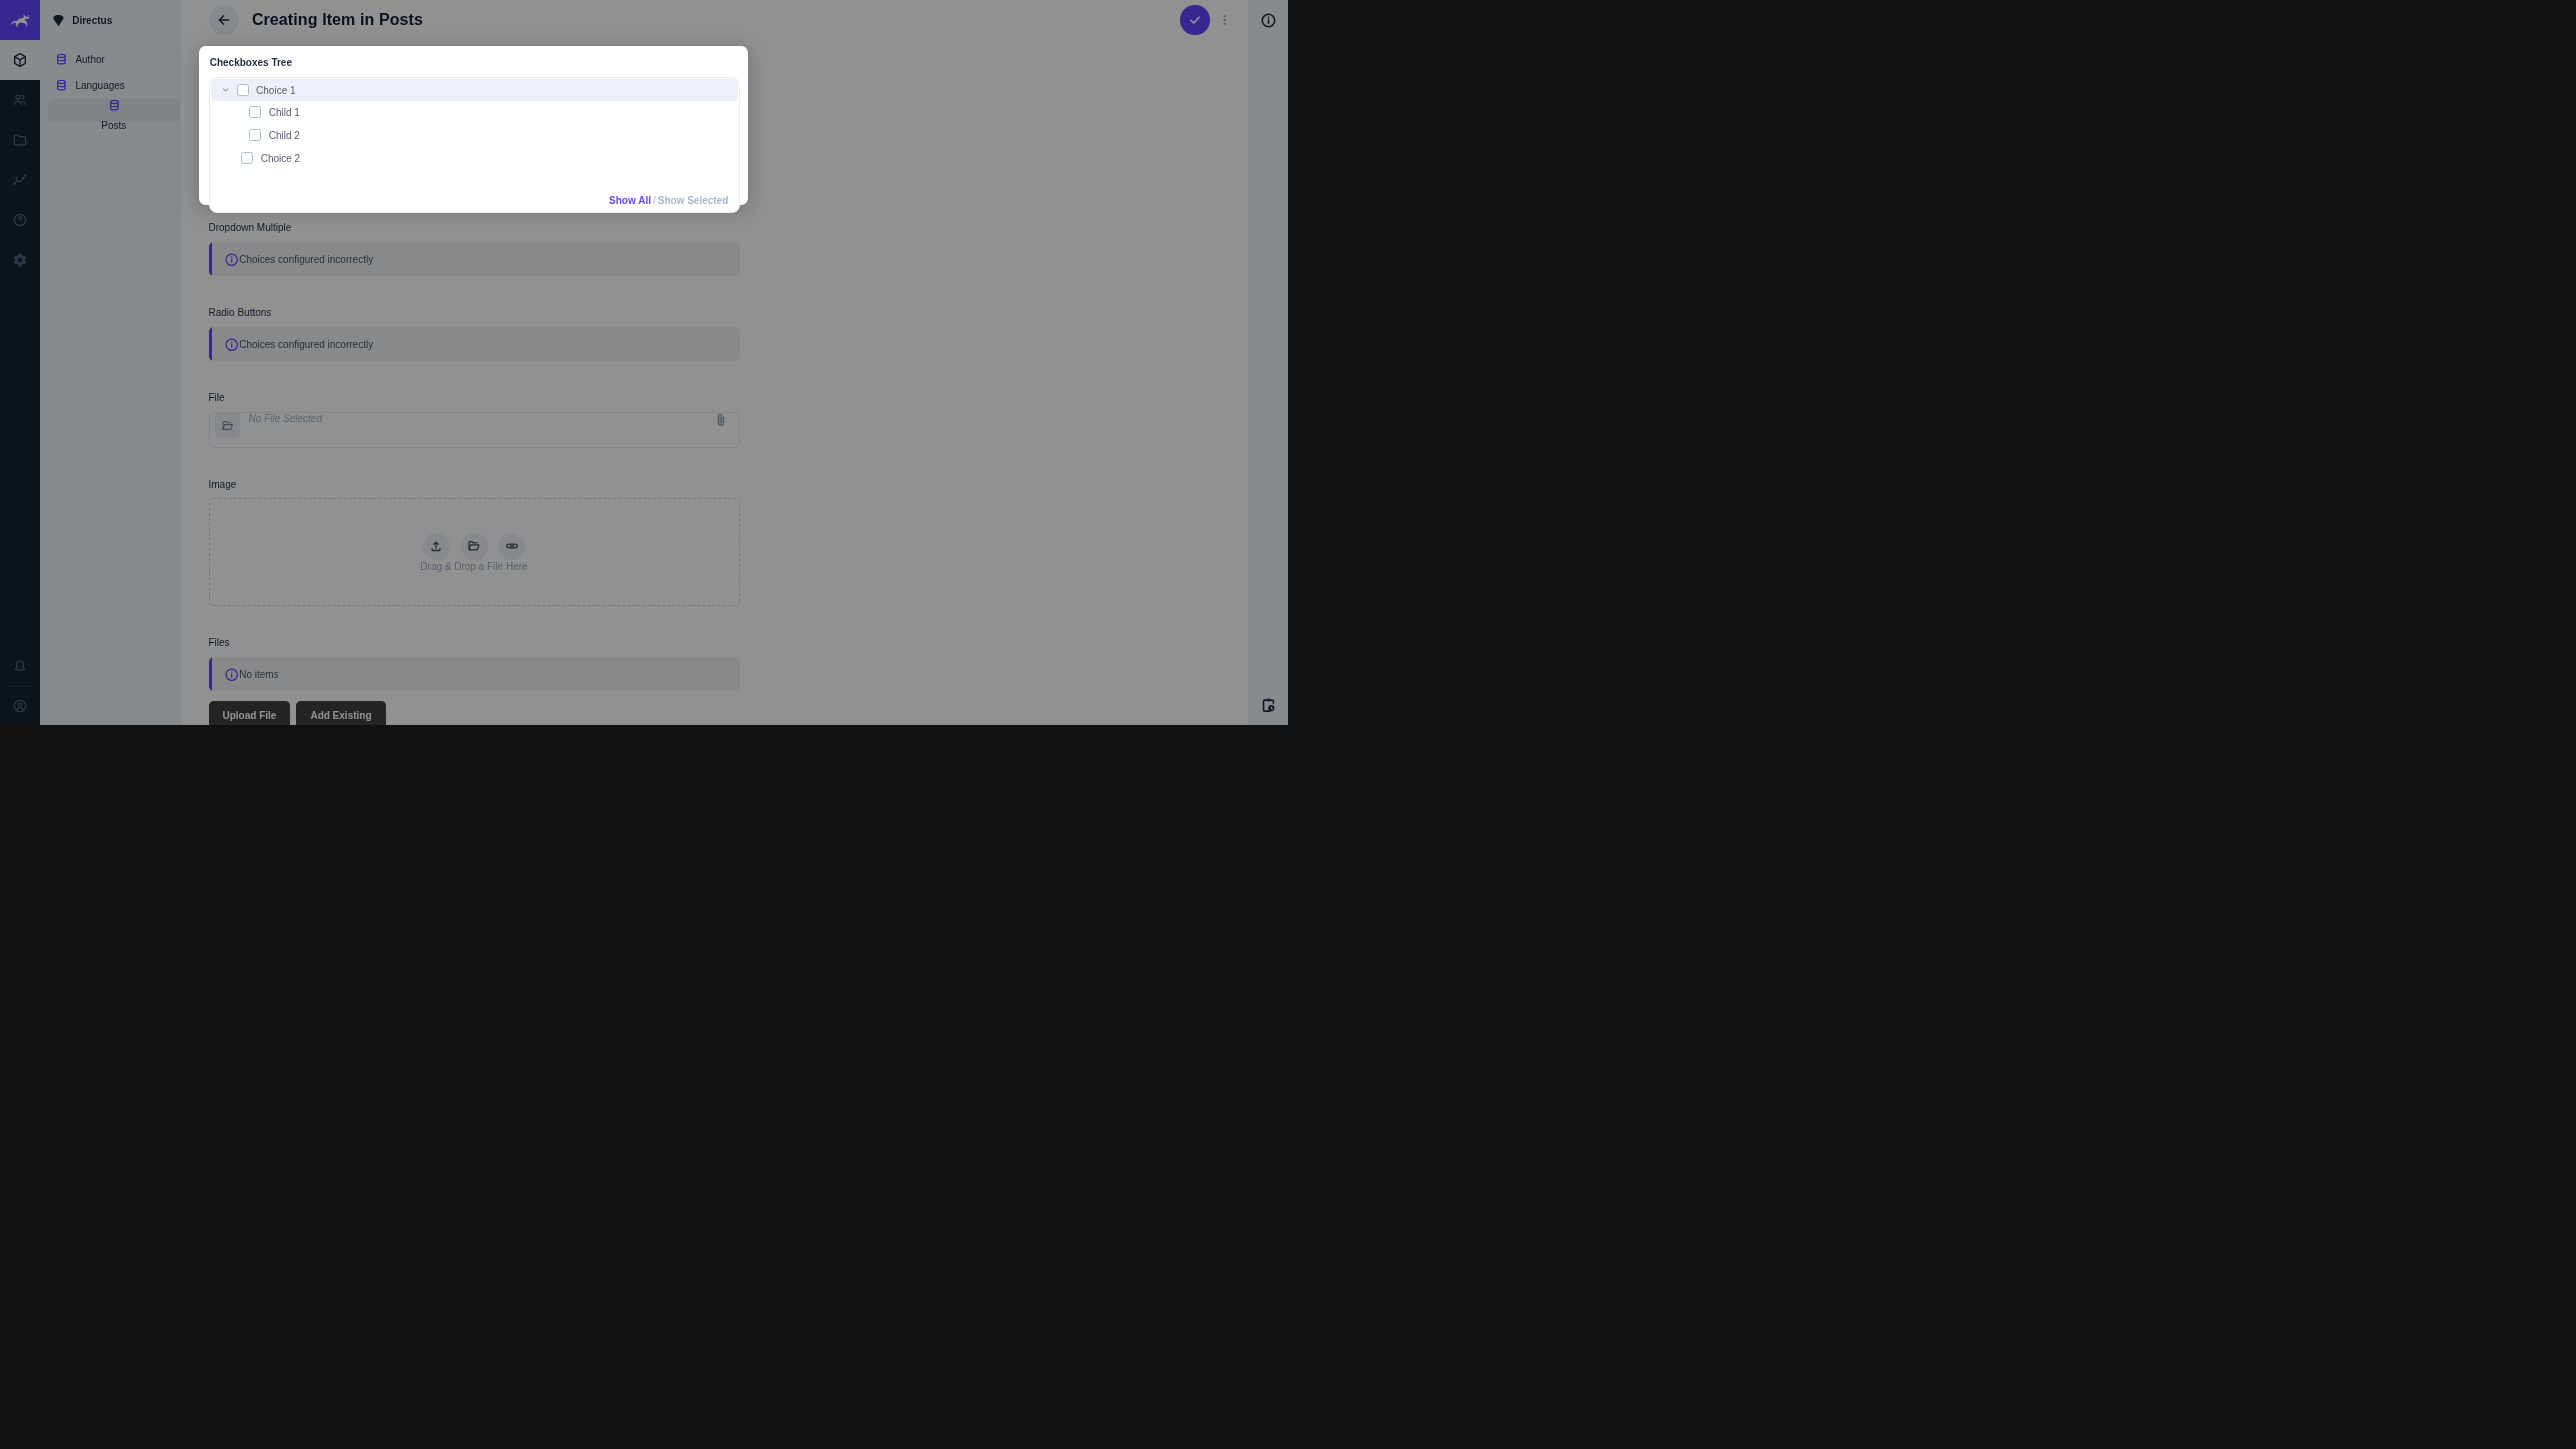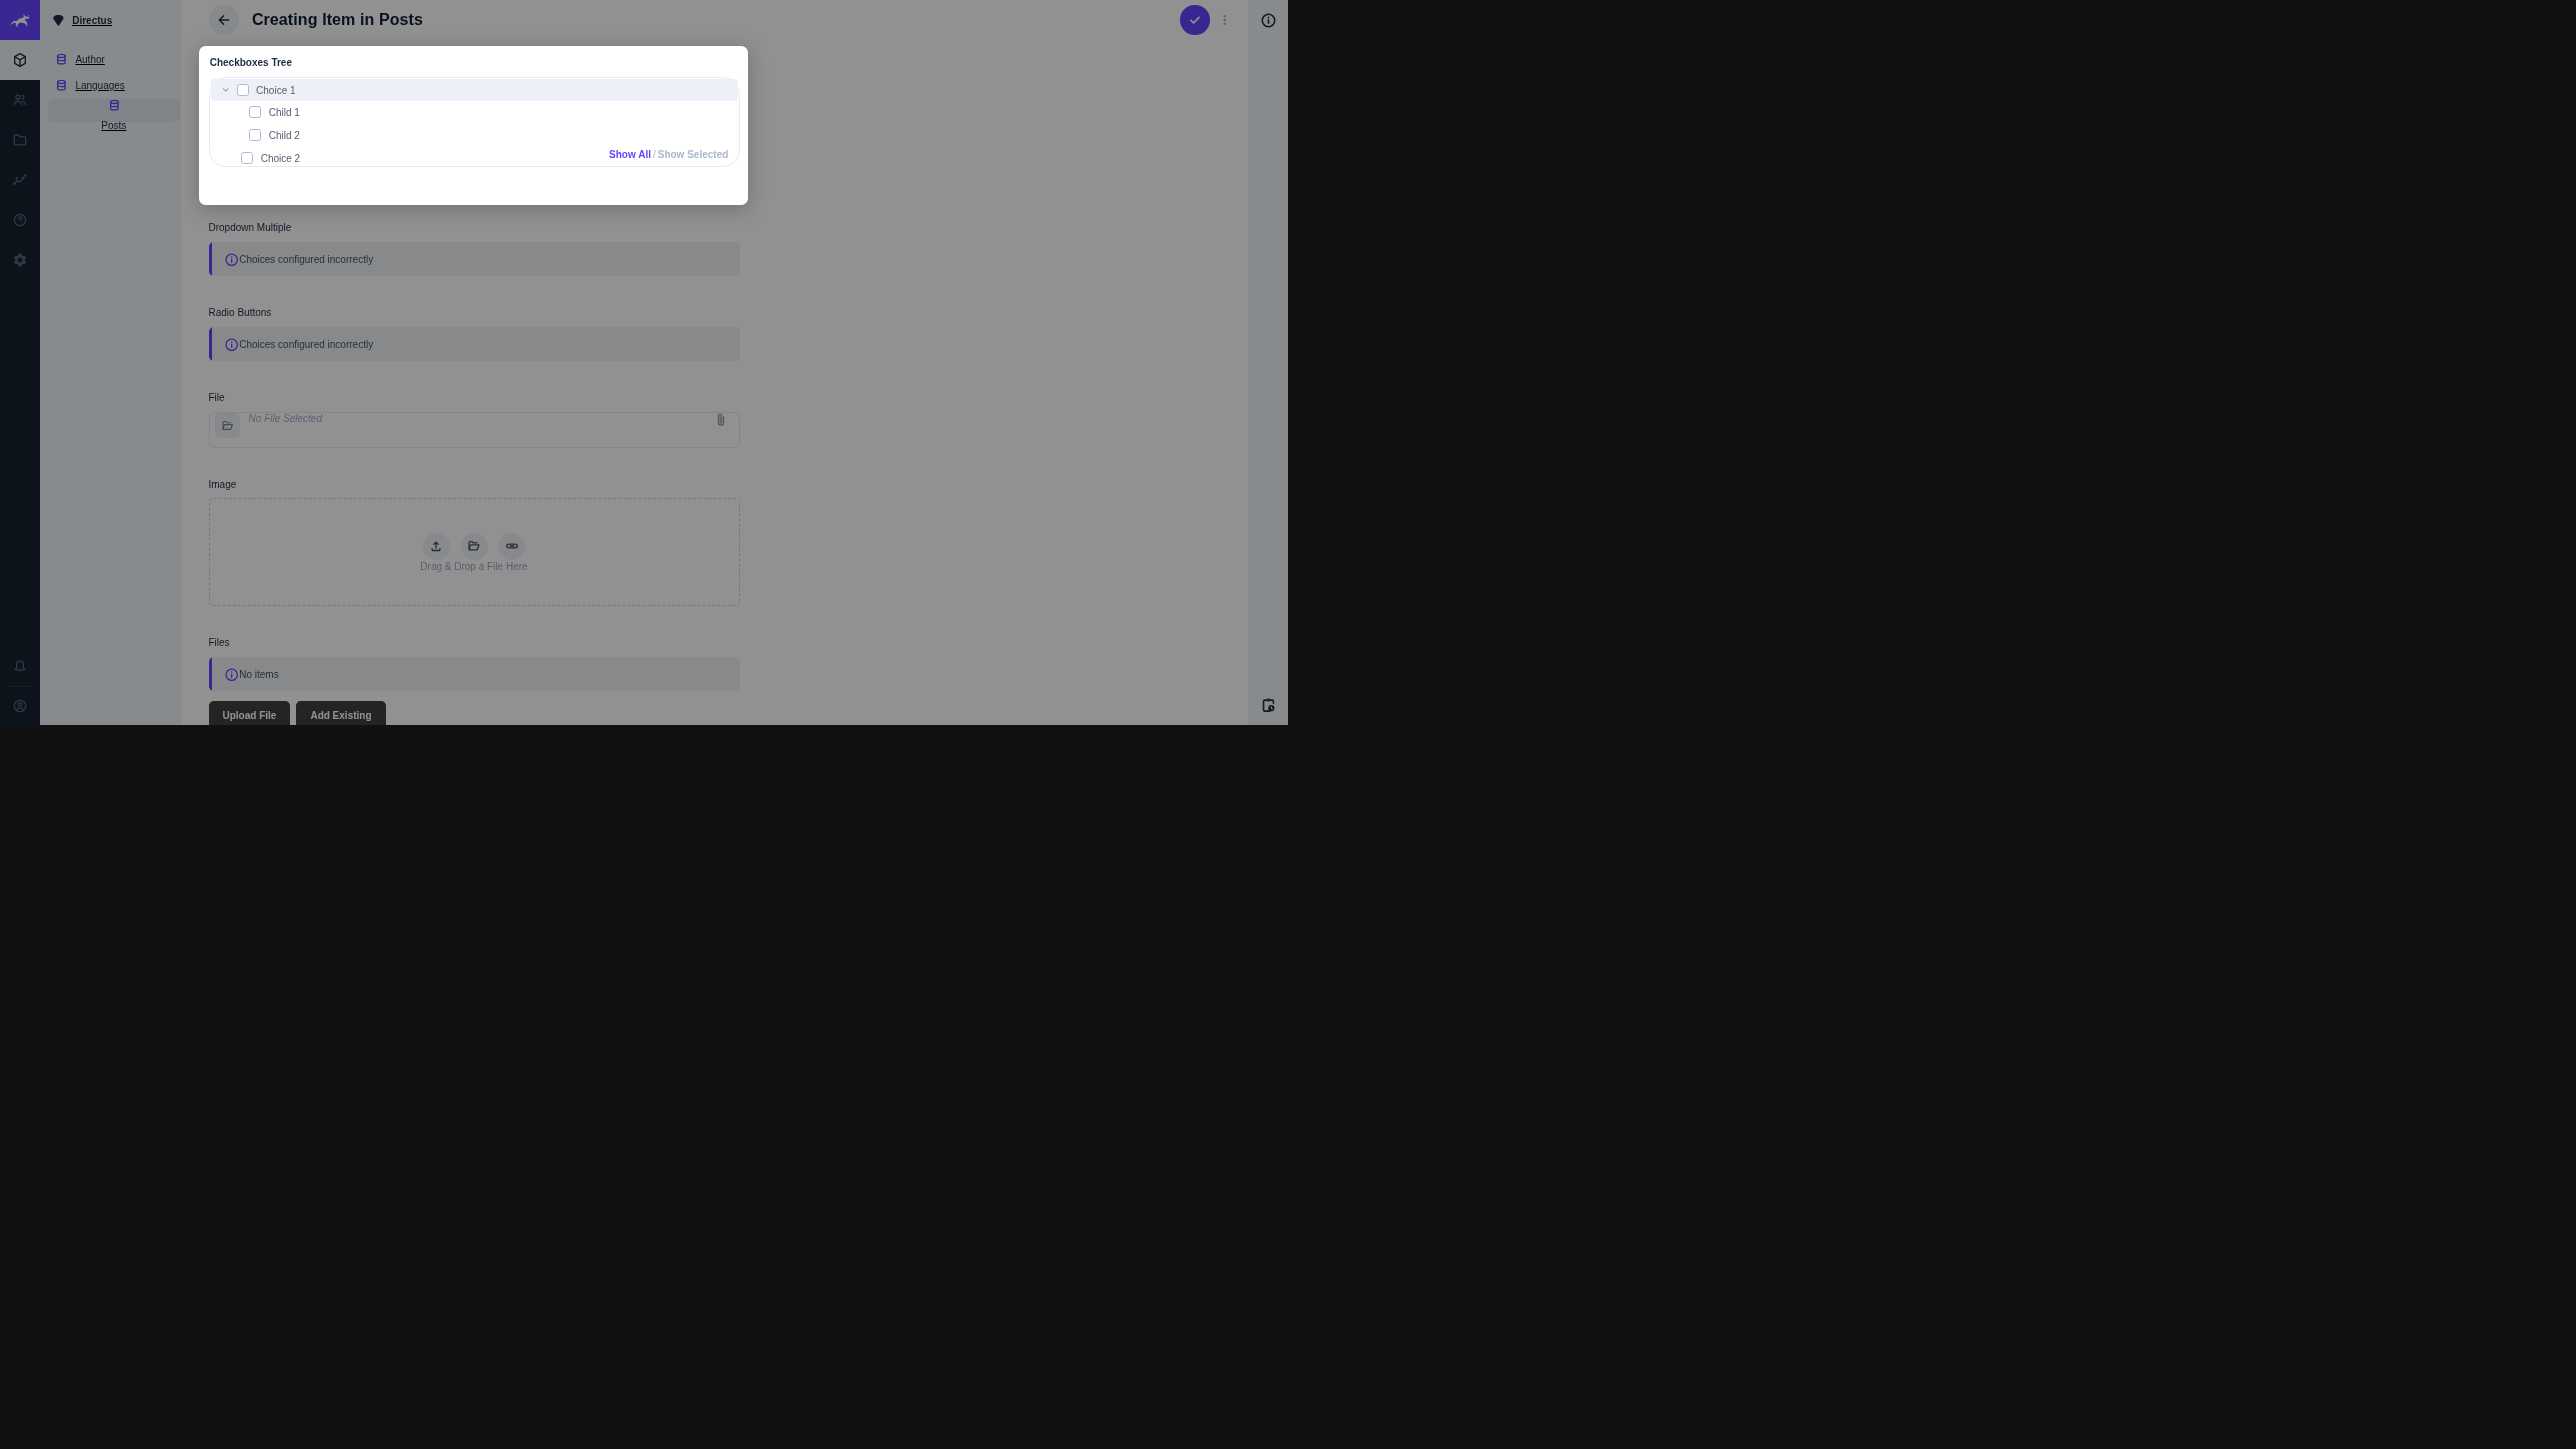--- a/index.html
+++ b/index.html
@@ -14,21 +14,21 @@
   
   .module-bar { position:absolute; left:0; top:0; width:40px; height:725px; background:#18222f; display:flex; flex-direction:column; z-index:10; }
   .logo-tile { width:40px; height:40px; background:#6644ff; display:grid; place-items:center; cursor:pointer; }
   .module-tile { width:40px; height:40px; display:grid; place-items:center; color:#51637f; cursor:pointer; }
   .module-tile.active { background:#f0f4f9; color:#1b2940; }
   .module-bottom { margin-top:auto; display:flex; flex-direction:column; align-items:center; }
   .module-bottom .module-tile { height:38px; }
   .rail-divider { width:27px; height:1.3px; background:#2a3547; border-radius:0.7px; }
 
   
-  .nav-sidebar { position:absolute; left:40px; top:0; width:141px; height:725px; background:#f0f4f9; z-index:9;text-decoration:underline; }
+  .nav-sidebar { position:absolute; left:40px; top:0; width:141px; height:725px; background:#f0f4f9; z-index:9; }
   .project-bar { height:40px; display:flex; align-items:center; gap:6.7px; padding:0 10.7px; cursor:pointer; }
   .project-name { font-size:10px; font-weight:700; color:#1e2c42; }
   .collections { padding:8px 1.3px 0 8px; }
   .nav-item { height:23px; border-radius:5.4px; display:flex; align-items:center; gap:8px; padding:0 6.7px; margin-bottom:2.7px; cursor:pointer; color:#21304a; font-size:10px; font-weight:500; }
   .nav-item.active { background:#e2e8f0;flex-direction:column; }
 
   
   .page { position:absolute; left:181px; top:0; width:1067px; height:725px; background:#fff; }
   .page-header { height:40px; display:flex; align-items:center; padding:0 14.8px 0 28px; }
   .back-btn { width:29.5px; height:29.5px; border-radius:50%; background:#eef2f7; display:grid; place-items:center; color:#1e2c42; cursor:pointer; margin-right:13.4px; flex:none; }
@@ -61,21 +61,21 @@
 
   
   .right-strip { position:absolute; left:1248px; top:0; width:40px; height:725px; background:#f0f4f9; z-index:10; }
   .strip-btn { width:40px; height:40px; display:grid; place-items:center; color:#1e2c42; cursor:pointer; }
   .strip-bottom { position:absolute; bottom:0; left:0; }
 
   
   .overlay { position:absolute; inset:0; background:rgba(0,0,0,0.43); z-index:40; }
   .field-card { position:absolute; left:199px; top:46px; width:549px; height:159px; background:#fff; border-radius:6.7px; z-index:50; box-shadow:0 4px 20px rgba(10,20,40,.25); padding:10.7px 8px 0 10px; }
   .card-label { font-size:10px; font-weight:700; color:#1e2d42; margin:0.7px 0 8.7px 0.7px; }
-  .tree { border:1.3px solid #e7ecf2; border-radius:17px; height:90px; position:relative; padding:1.3px; background:#fff; }
+  .tree { border:1.3px solid #e7ecf2; border-radius:8px; height:136px; position:relative; padding:1.3px; background:#fff; }
   .tree-row { display:flex; align-items:center; cursor:pointer; color:#555d70; font-size:10px; }
   .tree-row .cbx { width:12px; height:12px; border:1.3px solid #acbbd1; border-radius:2.7px; background:#fff; flex:none; margin-right:7.4px; }
   .row-parent1 { height:21.5px; background:#edf1f7; border-radius:3.4px; padding-left:10px; }
   .row-parent1 .chev { margin-right:6px; color:#8fa5c0; flex:none; }
   .row-child { height:23px; padding-left:38px; }
   .row-parent2 { height:23px; padding-left:30px; }
   .tree-footer { position:absolute; right:10.7px; bottom:6px; font-size:10px; font-weight:700; }
   .show-all { color:#6644ff; cursor:pointer; }
   .footer-sep { color:#a9b8cc; font-weight:400; margin:0 2px; }
   .show-selected { color:#a9b8cc; cursor:pointer; }

